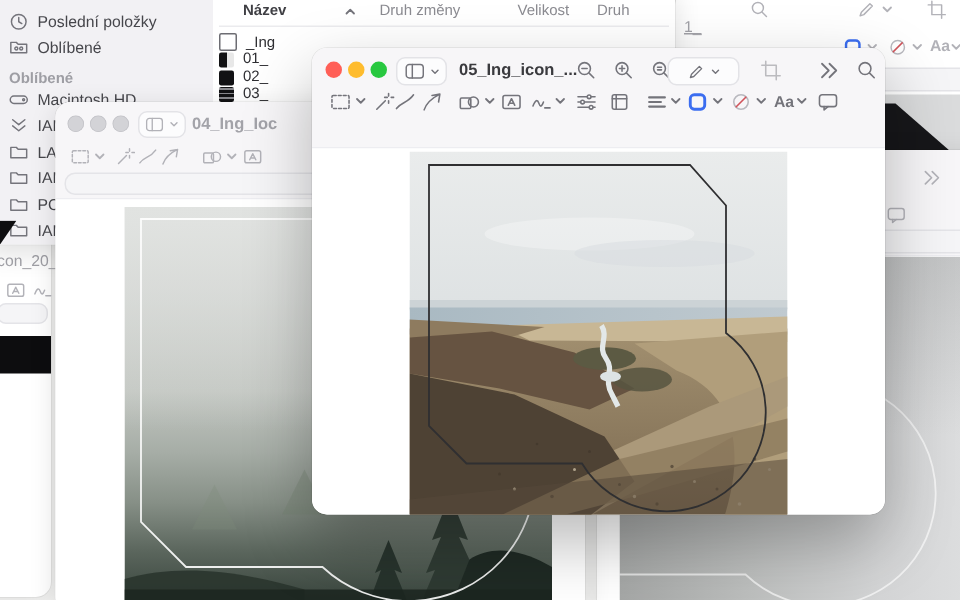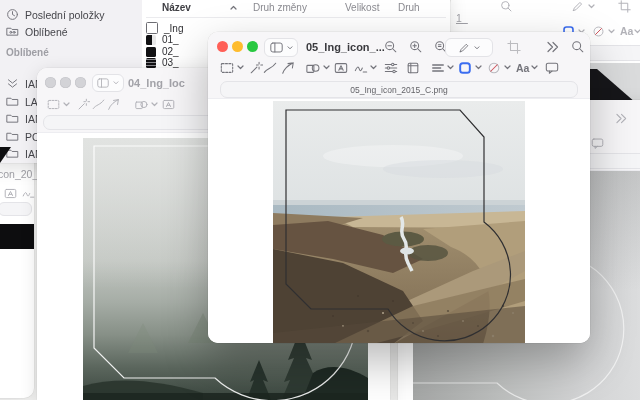--- a/index.html
+++ b/index.html
@@ -127,20 +127,27 @@
     </div>
     <div class="sitem" style="left:18px;top:35px;">
       <svg class="ic" width="13" height="13" viewBox="0 0 16 16">
           <path d="M1.5 4h4.5l1.5 1.5h7V12.5h-13z"></path>
           <circle cx="6" cy="9" r="1.2"></circle>
           <circle cx="10" cy="9" r="1.2"></circle>
         </svg>
       <span>Oblíbené</span>
     </div>
     <div class="sec" style="left:18px;top:57px;">Oblíbené</div>
+    <div class="sitem" style="left:18px;top:70px;">
+      <svg class="ic" width="13" height="13" viewBox="0 0 16 16">
+          <rect x="1" y="5" width="14" height="6" rx="3"></rect>
+          <circle cx="12" cy="8" r=".8"></circle>
+        </svg>
+      <span>Macintosh HD</span>
+    </div>
     <div class="sitem" style="left:18px;top:87px;">
       <svg class="ic" width="13" height="13" viewBox="0 0 16 16">
           <path d="M3 3.5l5 4 5-4M3 8.5l5 4 5-4"></path>
         </svg>
       <span>IAM</span>
     </div>
     <div class="sitem" style="left:18px;top:105px;">
       <svg class="ic" width="13" height="13" viewBox="0 0 16 16">
           <path d="M1.5 4h4.5l1.5 1.5h7V12.5h-13z"></path>
         </svg>
@@ -494,23 +501,20 @@
           <path d="M1 1l2.5 2.5L6 1"></path>
         </svg>
       </span>
     <span class="abs" style="left:337px;top:29px;">
       <svg class="ic" width="14" height="14" viewBox="0 0 16 16">
           <rect x="1.5" y="2.5" width="13" height="9" rx="2"></rect>
           <path d="M5 11.5V14l3-2.5"></path>
         </svg>
       </span>
 
-    <div class="pill" style="left:12px;top:49px;right:12px;height:15px;">
-      <span>05_Ing_icon_2015_C.png</span>
-    </div>
 
     <div class="content" style="top:66px;">
       <svg width="252" height="243" viewBox="0 0 252 243" style="position:absolute;left:65px;top:2px;display:block">
         <defs>
           <linearGradient id="sky" x1="0" y1="0" x2="0" y2="1">
             <stop offset="0" stop-color="#eaecec"></stop>
               <stop offset="1" stop-color="#dee2e3"></stop>
           </linearGradient>
           <linearGradient id="water" x1="0" y1="0" x2="1" y2="0">
             <stop offset="0" stop-color="#a9b9c2"></stop>

